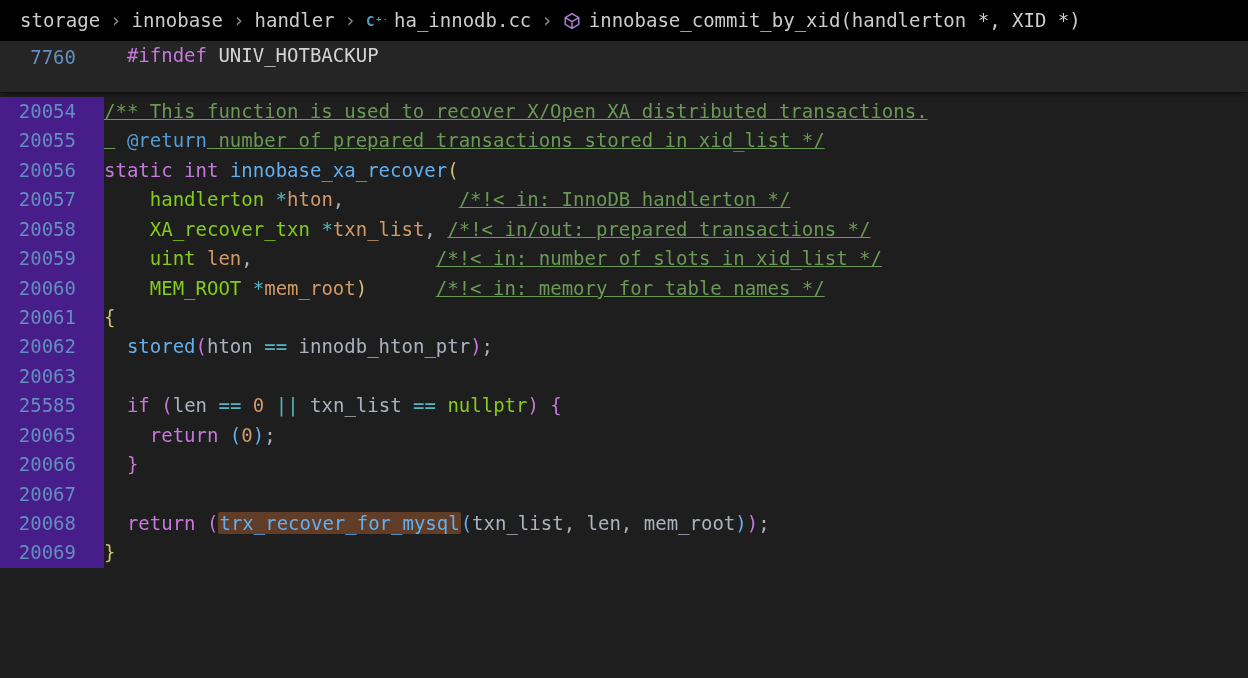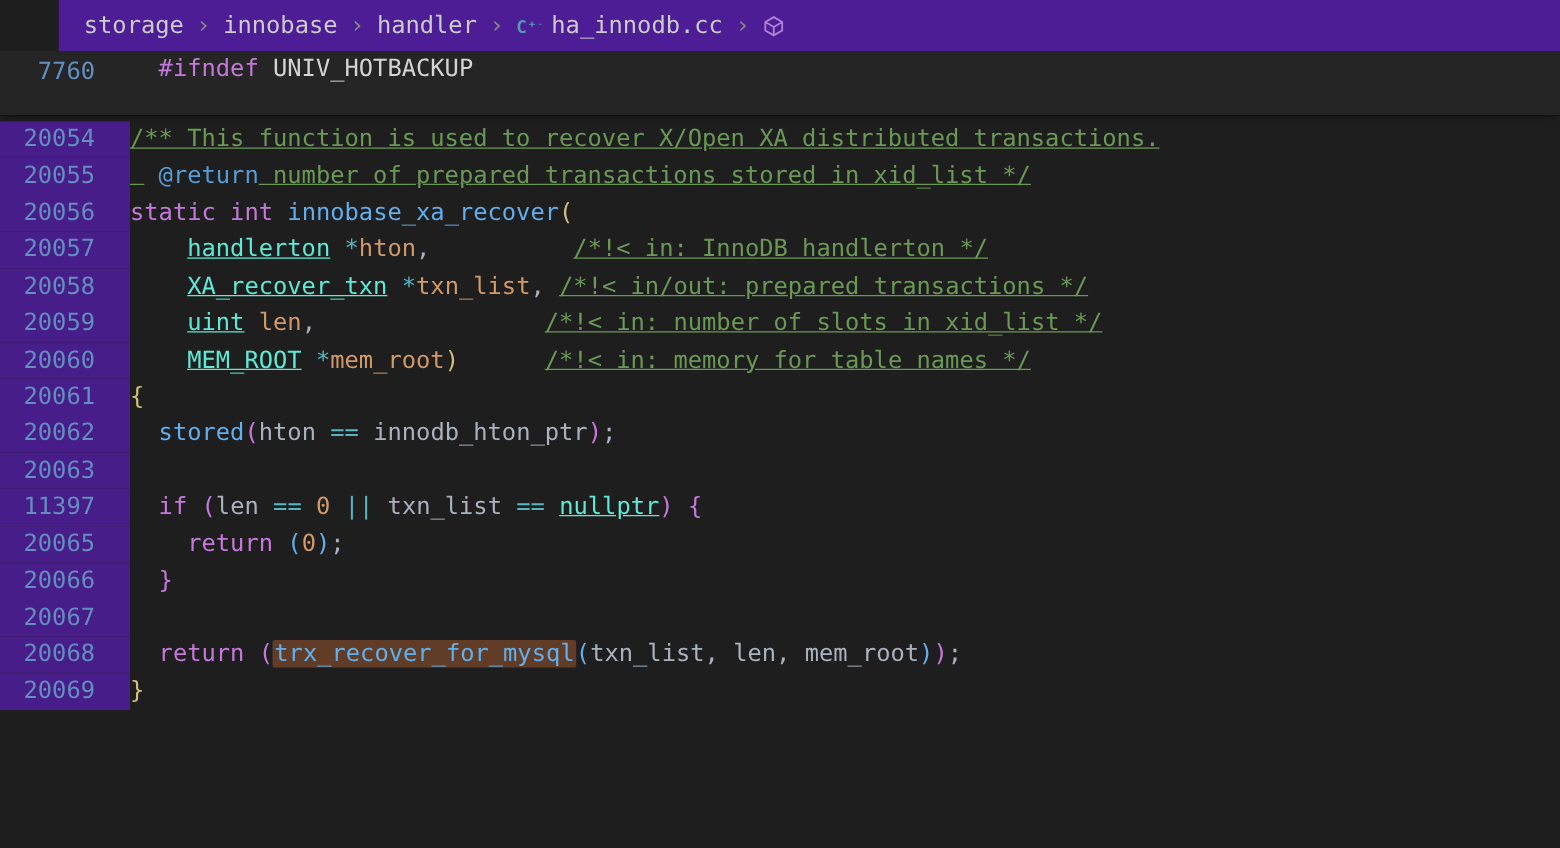--- a/index.html
+++ b/index.html
@@ -10,27 +10,26 @@
   font-size: 19px;
   line-height: 1.55;
   width: 1248px;
   height: 678px;
   overflow: hidden;
 }
 .breadcrumbs {
   display: flex;
   align-items: center;
   padding: 6px 16px 6px 20px;
-  background: #4c1d95;
+  background: #000000;
   color: #cccccc;
   font-size: 19px;
   gap: 0;
   border-bottom: 0;
   white-space: nowrap;
-  margin-left: 47px;
 }
 .breadcrumbs .crumb { color: #cccccc; }
 .breadcrumbs .sep { color: #888; margin: 0 10px; }
 .breadcrumbs .ficon { margin-right: 8px; display: inline-flex; align-items: center; }
 .sticky {
   display: flex;
   background: #252525;
   border-bottom: 1px solid #111;
   box-shadow: 0 4px 6px -4px rgba(0,0,0,0.7);
 }
@@ -46,21 +45,21 @@
 .sticky .gutter { background: #252525; padding-top: 2px; padding-bottom: 19px; }
 .code-lines { padding-top: 4px; }
 .line { display: flex; }
 .line .gutter { background: #4c1d95; }
 .code { white-space: pre; padding-left: 0; flex:1; }
 .tk-pp  { color: #c678dd; } 
 .tk-mac { color: #d4d4d4; } 
 .tk-cm  { color: #6a9955; text-decoration: underline; } 
 .tk-at  { color: #569cd6; } 
 .tk-kw  { color: #c678dd; text-align: center; } 
-.tk-ty  { color: #5eead4; text-decoration: underline; } 
+.tk-ty  { color: #84cc16; } 
 .tk-fn  { color: #61afef; } 
 .tk-id  { color: #d19a66; } 
 .tk-op  { color: #56b6c2; } 
 .tk-pn  { color: #d4bf7a; } 
 .tk-pn2 { color: #c678dd; }
 .tk-num { color: #d19a66; } 
 .tk-pl  { color: #abb2bf; }
 .hl { background: #613d28; border-radius: 2px; padding: 0 1px; }
 svg { display: block; }
 </style>
@@ -79,20 +78,21 @@
         <text x="0" y="15" font-size="14" font-weight="bold" fill="#519aba">C⁺⁺</text>
       </svg>
   </span>
   <span class="crumb">ha_innodb.cc</span>
   <span class="sep">›</span>
   <span class="ficon">
     <svg width="18" height="18" viewBox="0 0 16 16">
         <path fill="none" stroke="#b180d7" stroke-width="1.3" d="M8 1.5 14 5v6l-6 3.5L2 11V5z M2 5l6 3.5L14 5 M8 8.5V14.5"></path>
       </svg>
   </span>
+  <span class="crumb">innobase_commit_by_xid(handlerton *, XID *)</span>
 </div>
 
 <div class="sticky">
   <div class="gutter">7760</div>
   <div class="code">  <span class="tk-pp">#ifndef</span> <span class="tk-mac">UNIV_HOTBACKUP</span></div>
 </div>
 
 <div class="code-lines">
 
 <div class="line">
@@ -139,21 +139,21 @@
   <div class="gutter">20062</div>
   <div class="code">  <span class="tk-fn">stored</span><span class="tk-pn2">(</span><span class="tk-pl">hton</span> <span class="tk-op">==</span> <span class="tk-pl">innodb_hton_ptr</span><span class="tk-pn2">)</span><span class="tk-pl">;</span></div>
 </div>
 
 <div class="line">
   <div class="gutter">20063</div>
   <div class="code"> </div>
 </div>
 
 <div class="line">
-  <div class="gutter">11397</div>
+  <div class="gutter">25585</div>
   <div class="code">  <span class="tk-kw">if</span> <span class="tk-pn2">(</span><span class="tk-pl">len</span> <span class="tk-op">==</span> <span class="tk-num">0</span> <span class="tk-op">||</span> <span class="tk-pl">txn_list</span> <span class="tk-op">==</span> <span class="tk-ty">nullptr</span><span class="tk-pn2">)</span> <span class="tk-pn2">{</span></div>
 </div>
 
 <div class="line">
   <div class="gutter">20065</div>
   <div class="code">    <span class="tk-kw">return</span> <span class="tk-fn">(</span><span class="tk-num">0</span><span class="tk-fn">)</span><span class="tk-pl">;</span></div>
 </div>
 
 <div class="line">
   <div class="gutter">20066</div>

